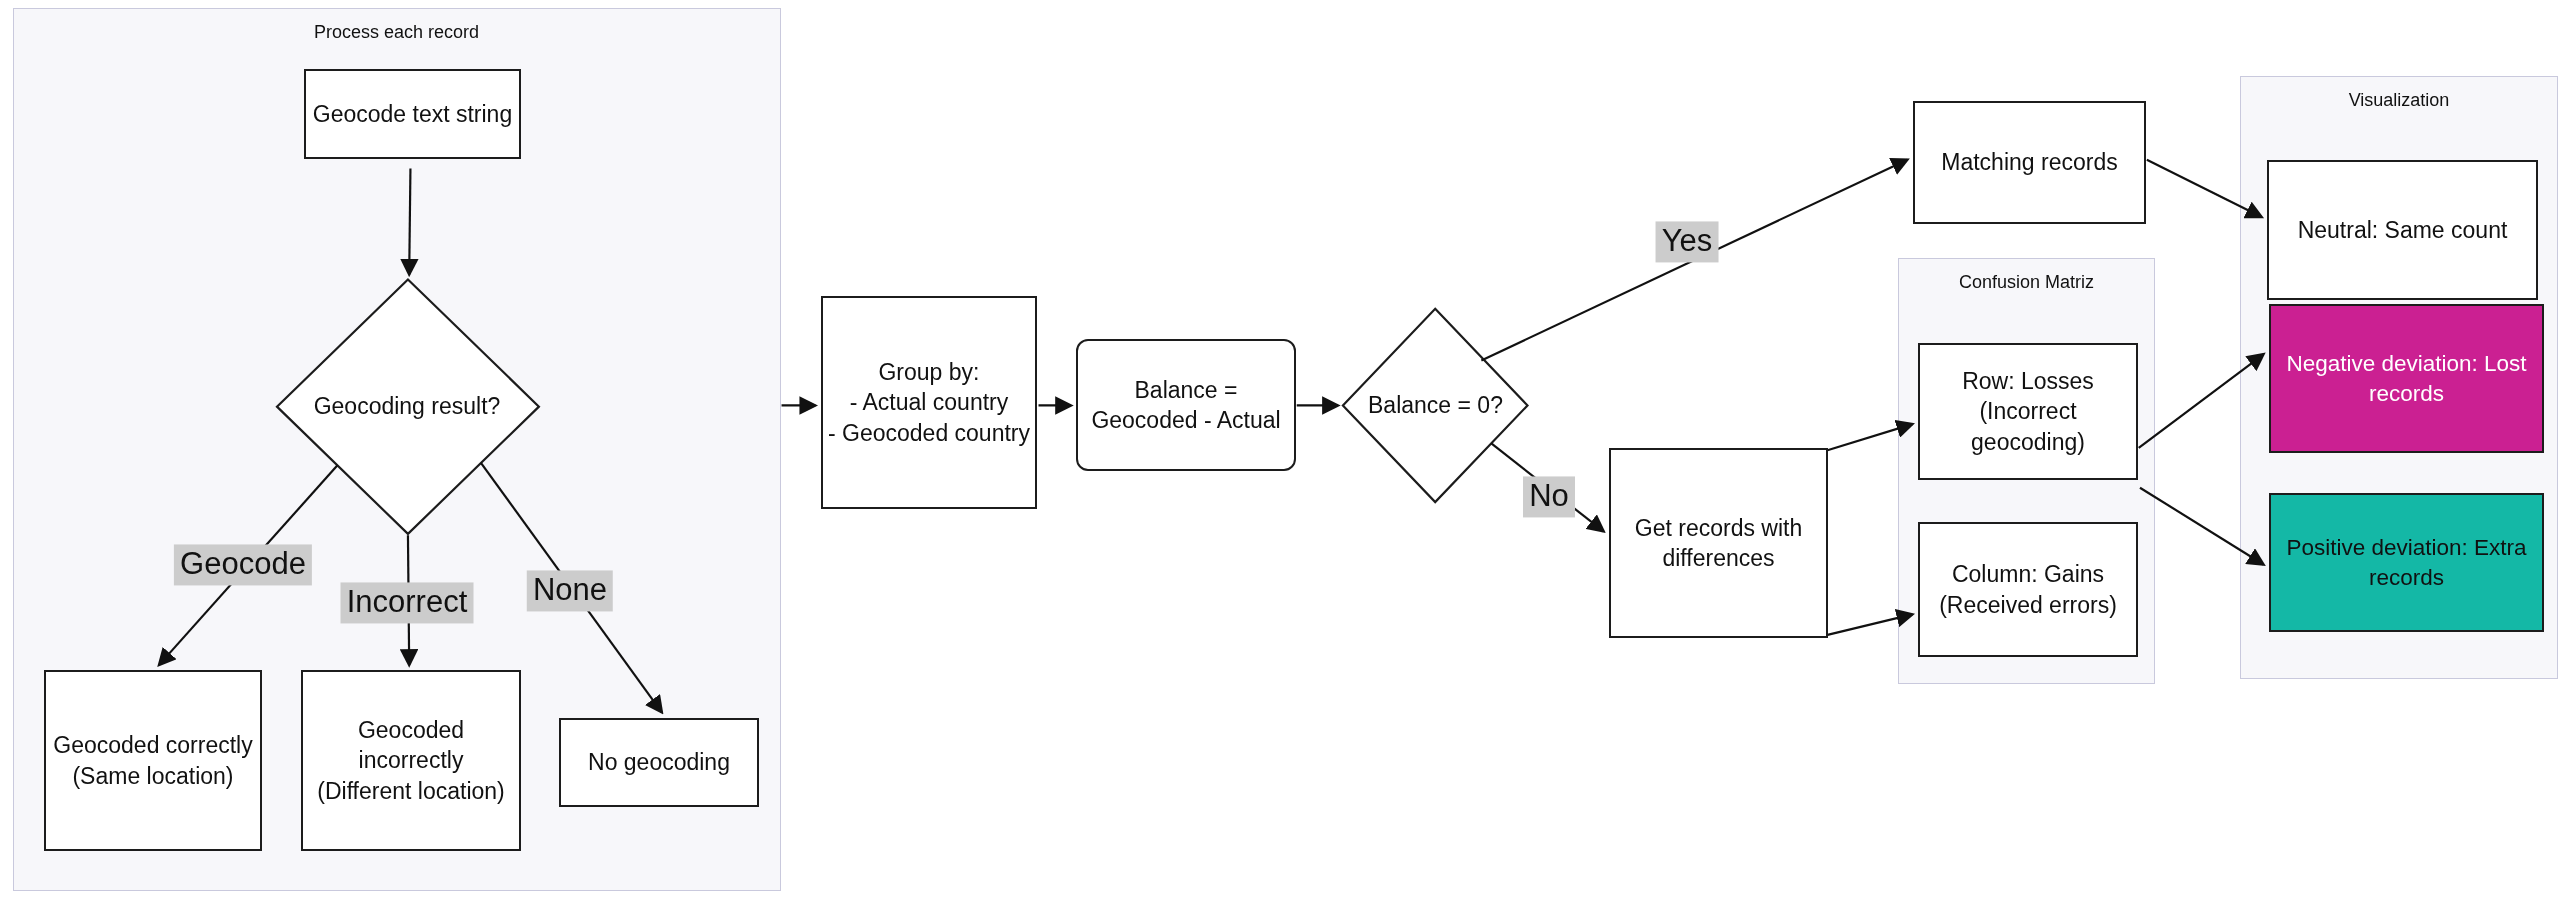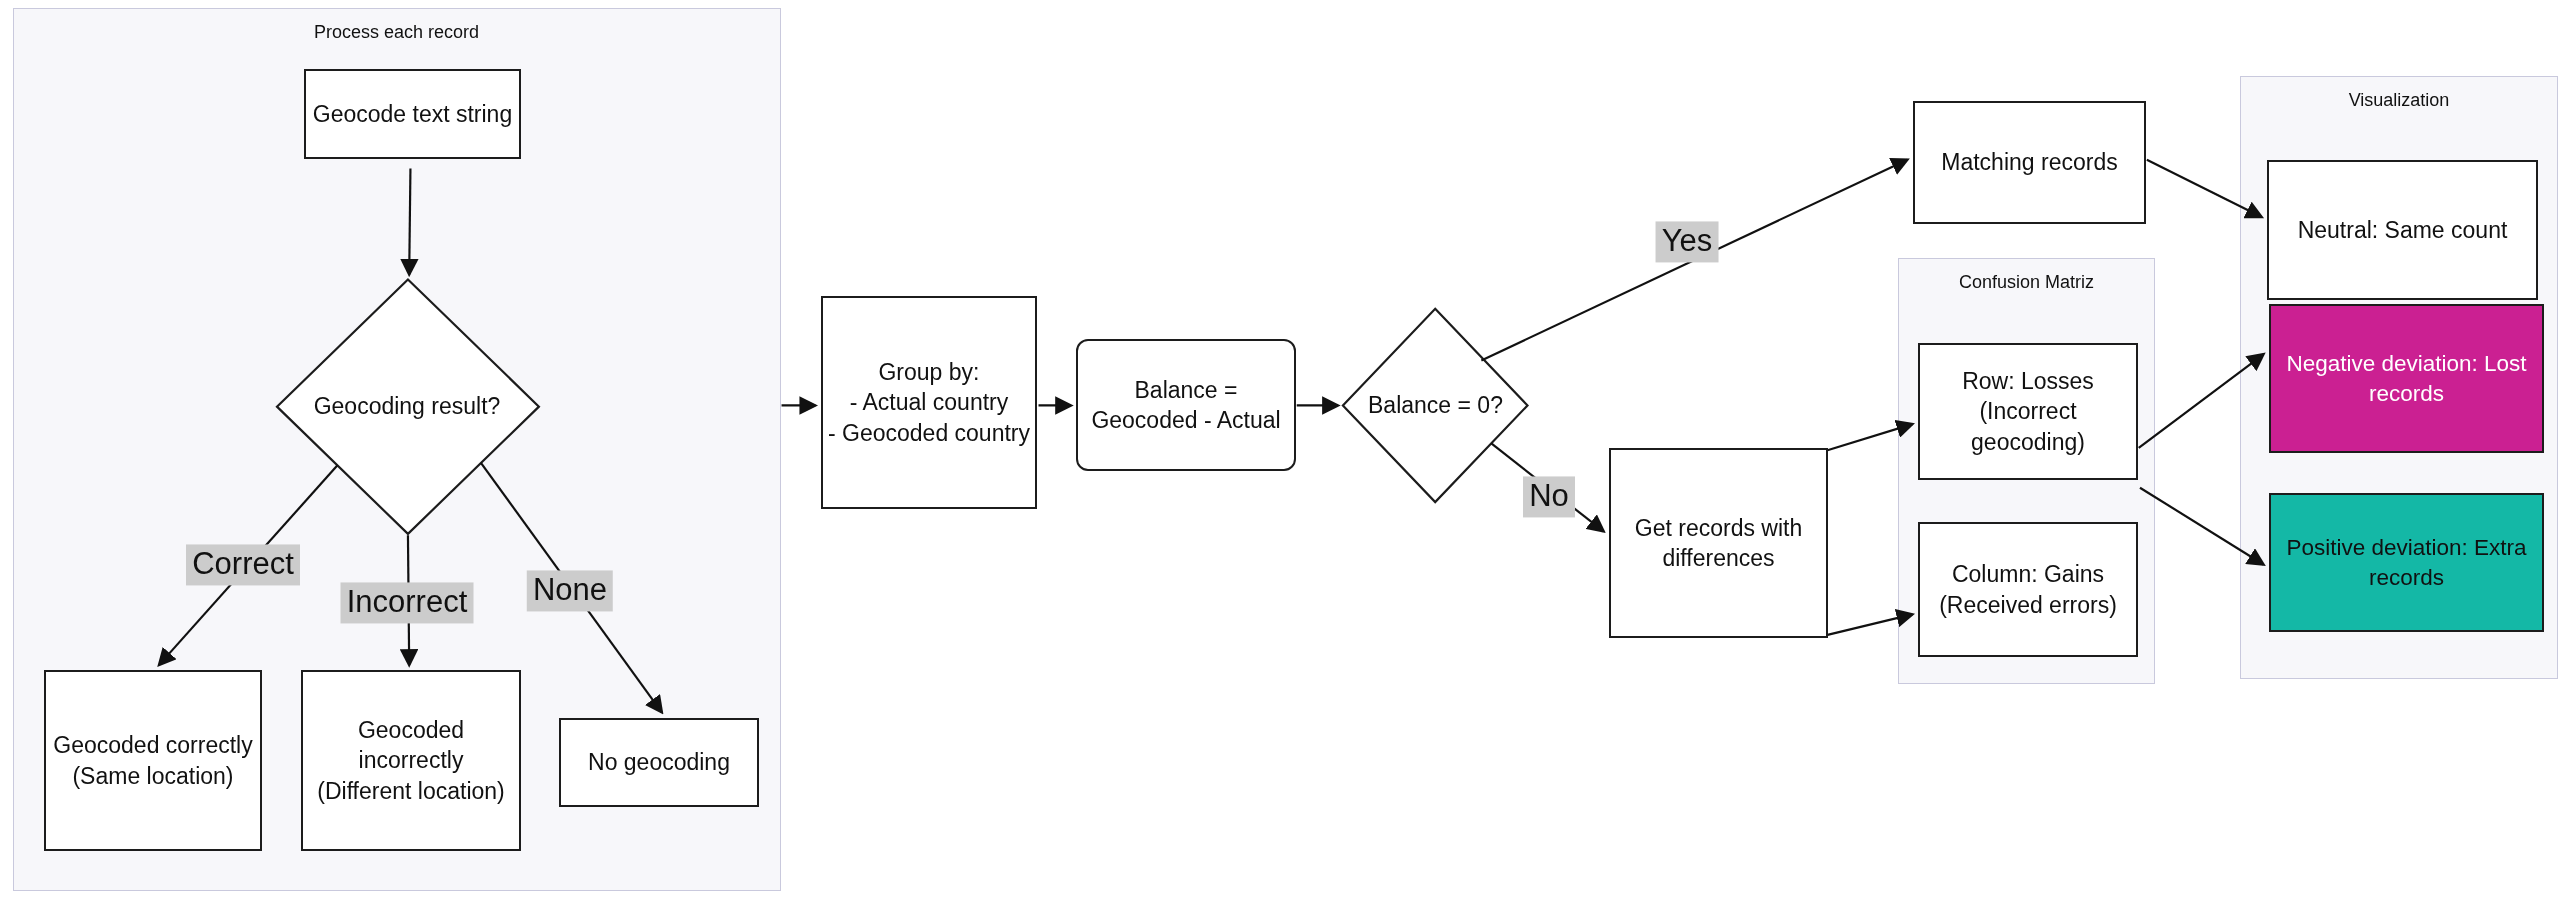--- a/index.html
+++ b/index.html
@@ -152,20 +152,20 @@
 (Received errors)</div>
 
   <div class="node" style="left:2267px; top:153px; width:271px; height:140px;margin-top:7px;">Neutral: Same count</div>
 
   <div class="node node-negative" style="left: 2269px; top: 304px; width: 275px; height: 149px; font-size: 22.5px; background: rgb(203, 32, 146);">Negative deviation: Lost
 records</div>
 
   <div class="node node-positive" style="left: 2269px; top: 493px; width: 275px; height: 139px; font-size: 22.5px; background: #14b8a6;">Positive deviation: Extra
 records</div>
 
-  <div class="edge-label" style="left:243px; top:565px;">Correct</div>
+  <div class="edge-label" style="left:243px; top:565px;">Geocode</div>
   <div class="edge-label" style="left:407px; top:603px;">Incorrect</div>
   <div class="edge-label" style="left:570px; top:591px;">None</div>
   <div class="edge-label" style="left:1687px; top:242px;">Yes</div>
   <div class="edge-label" style="left:1549px; top:497px;">No</div>
 
 </div>
 
 
 </body></html>

